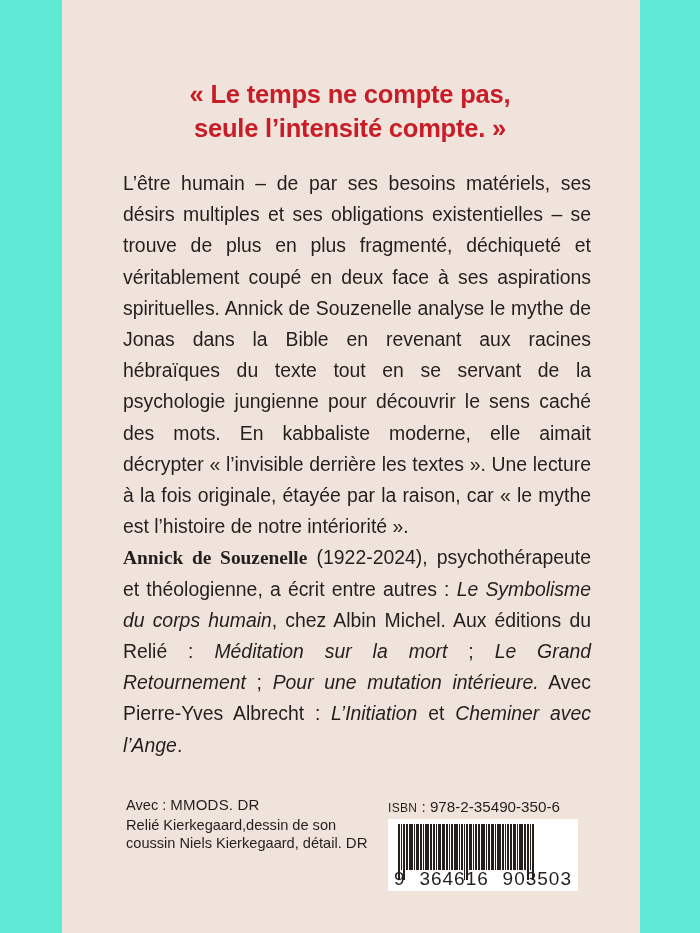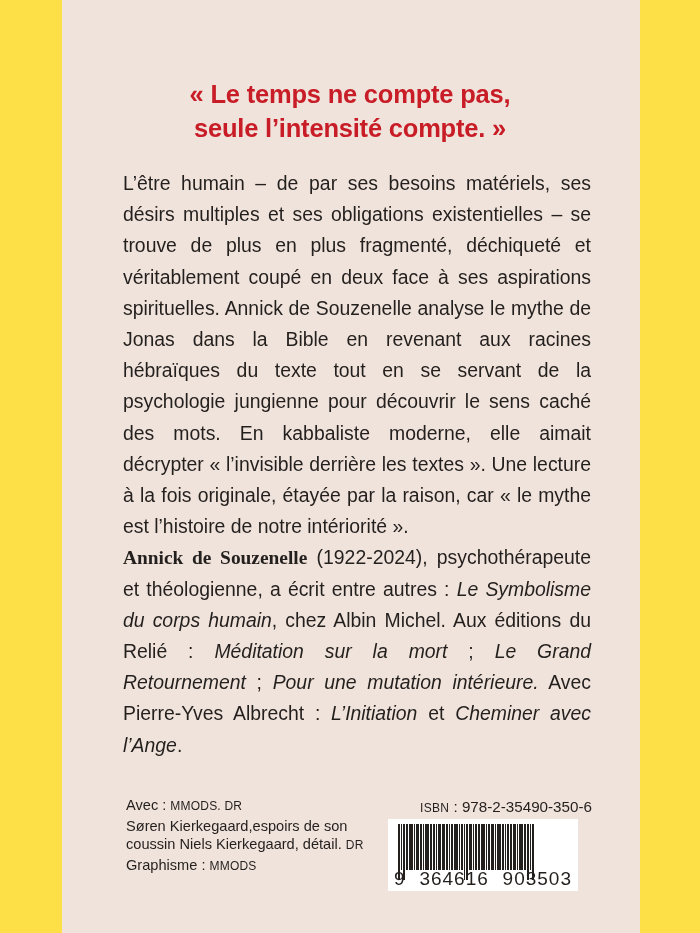--- a/index.html
+++ b/index.html
@@ -11,21 +11,21 @@
     width: 700px;
     height: 933px;
     font-family: "Liberation Sans", sans-serif;
     overflow: hidden;
   }
 
   .page {
     position: relative;
     width: 700px;
     height: 933px;
-    background: #fde047;
+    background: #5eead4;
   }
 
   
   .cover {
     position: absolute;
     left: 62px;
     top: 0;
     width: 578px;
     height: 933px;
     background: #f0e3dc;
@@ -102,40 +102,40 @@
   .credits {
     position: absolute;
     left: 126px;
     top: 795px;
     width: 250px;
     color: #231f1d;
     font-size: 14.6px;
     line-height: 20.5px;
   }
   .credits .sc {
-    font-size: 12px;
+    font-size: 15px;
     letter-spacing: 0.2px;
   }
   .credit-row { white-space: nowrap; }
   .credit-row.wrap { white-space: normal; line-height: 18.5px; }
 
   
   .isbn-block {
     position: absolute;
     left: 388px;
     top: 798px;
     width: 196px;
   }
   .isbn-line {
     color: #231f1d;
     font-size: 15.2px;
     white-space: nowrap;
     margin-bottom: 4px;
   }
-  .isbn-line .sc { font-size: 12px; letter-spacing: 0.3px; margin-left: 32px; }
+  .isbn-line .sc { font-size: 12px; letter-spacing: 0.3px; }
 
   .barcode-box {
     width: 190px;
     height: 72px;
     background: #ffffff;
     padding: 0;
     position: relative;
     box-sizing: border-box;
   }
   .bars {
@@ -184,22 +184,21 @@
 
     <p class="para">L’être humain – de  par ses besoins matériels, ses désirs multiples et ses obligations existentielles – se trouve de plus en plus fragmenté, déchiqueté et véritablement coupé en deux face à ses aspirations spirituelles. Annick de Souzenelle analyse le mythe de Jonas dans la Bible en revenant aux racines hébraïques du texte tout en se servant de la psychologie jungienne pour découvrir le sens caché des mots. En kabbaliste moderne, elle aimait décrypter « l’invisible derrière les textes ». Une lecture à la fois originale, étayée par la raison, car « le mythe est l’histoire de notre intériorité ».</p>
 
 
     <p class="para"><b>Annick de Souzenelle</b><span> (1922-2024), psychothérapeute et théologienne, a écrit  entre autres : </span><i>Le Symbolisme du corps humain</i><span>, chez Albin Michel. Aux éditions du Relié : </span><i>Méditation sur la mort</i><span> ; </span><i>Le Grand Retournement</i><span> ; </span><i>Pour une mutation intérieure.</i><span> Avec Pierre-Yves Albrecht : </span><i>L’Initiation</i><span> et </span><i>Cheminer avec l’Ange</i><span>.</span></p>
 
   </div>
 
   <div class="credits">
     <div class="credit-row"><span>Avec : </span><span class="sc">MMODS. DR</span></div>
-    <div class="credit-row wrap"><span>Søren Kierkegaard,espoirs de son</span><br><span>coussin Niels Kierkegaard, détail. </span><span class="sc">DR</span></div>
-    <div class="credit-row"><span>Graphisme : </span><span class="sc">MMODS</span></div>
+    <div class="credit-row wrap"><span>Relié Kierkegaard,dessin de son</span><br><span>coussin Niels Kierkegaard, détail. </span><span class="sc">DR</span></div>
   </div>
 
   <div class="isbn-block">
     <div class="isbn-line"><span class="sc">ISBN</span><span> : </span><span>978-2-35490-350-6</span></div>
 
     <div class="barcode-box">
       <div class="bars">
         <span class="bar tall" style="width:2px"></span>
           <span class="bar" style="width:1px"></span>
           <span class="bar tall" style="width:2px"></span>

